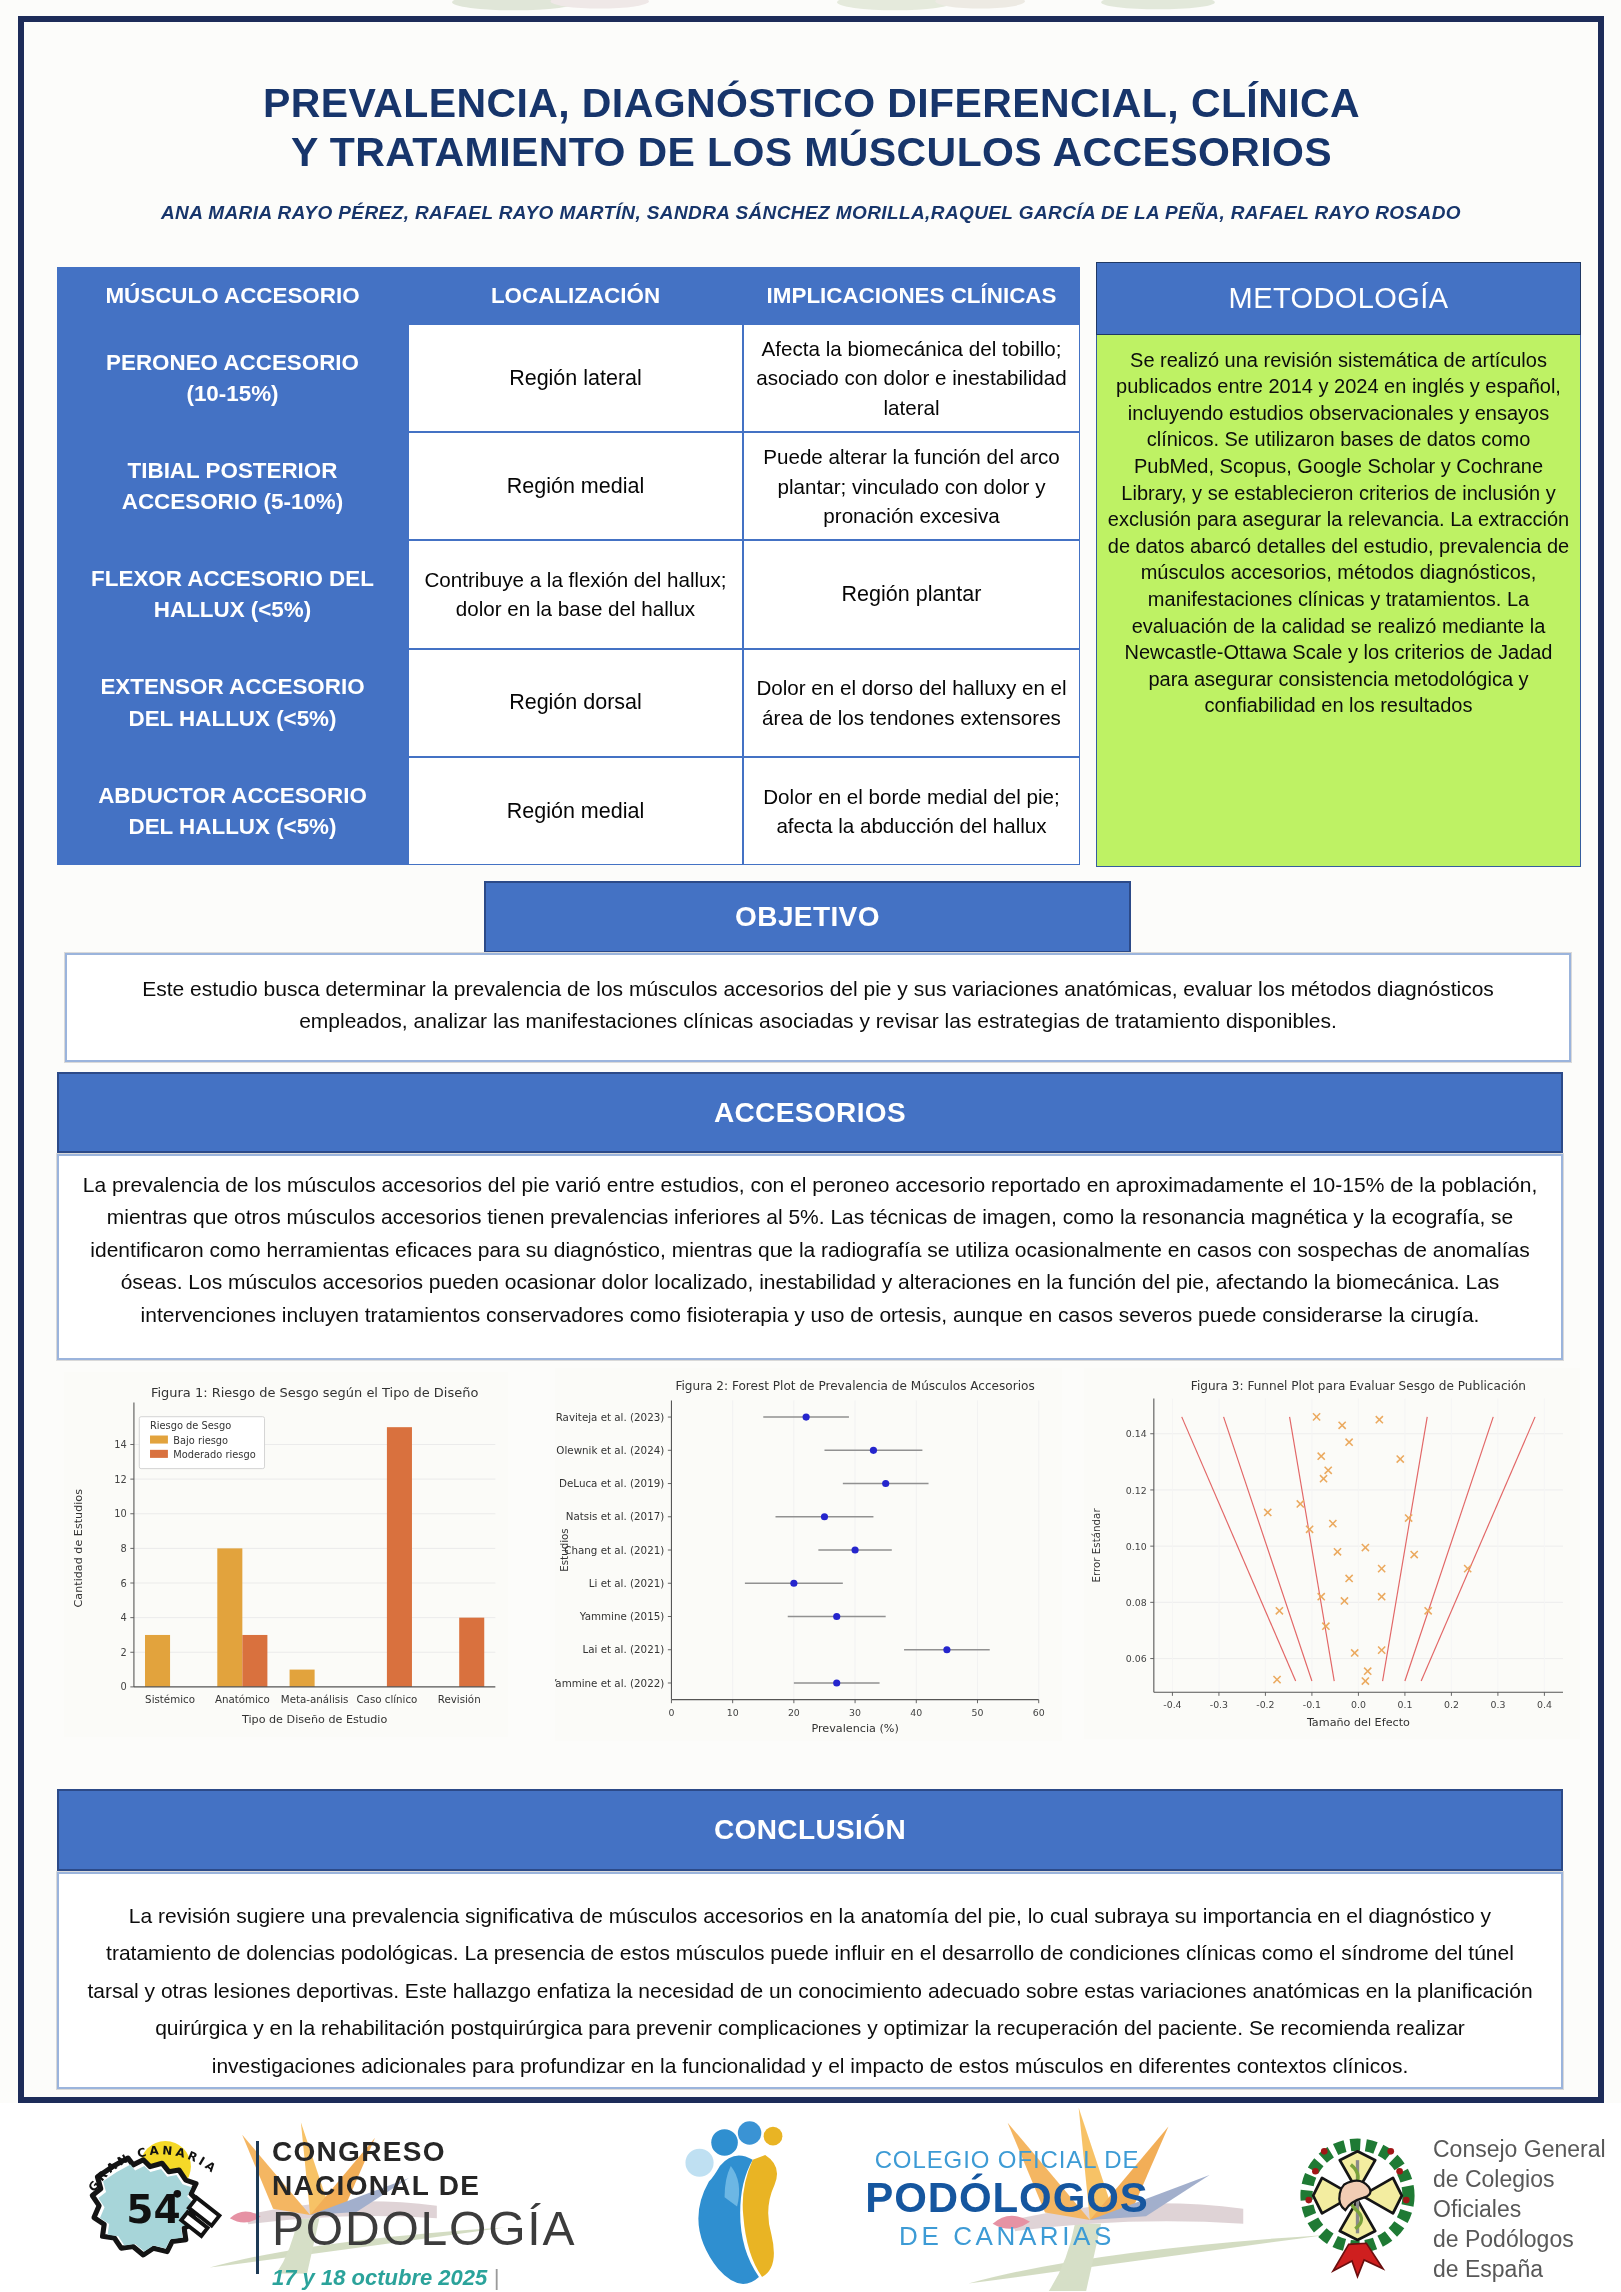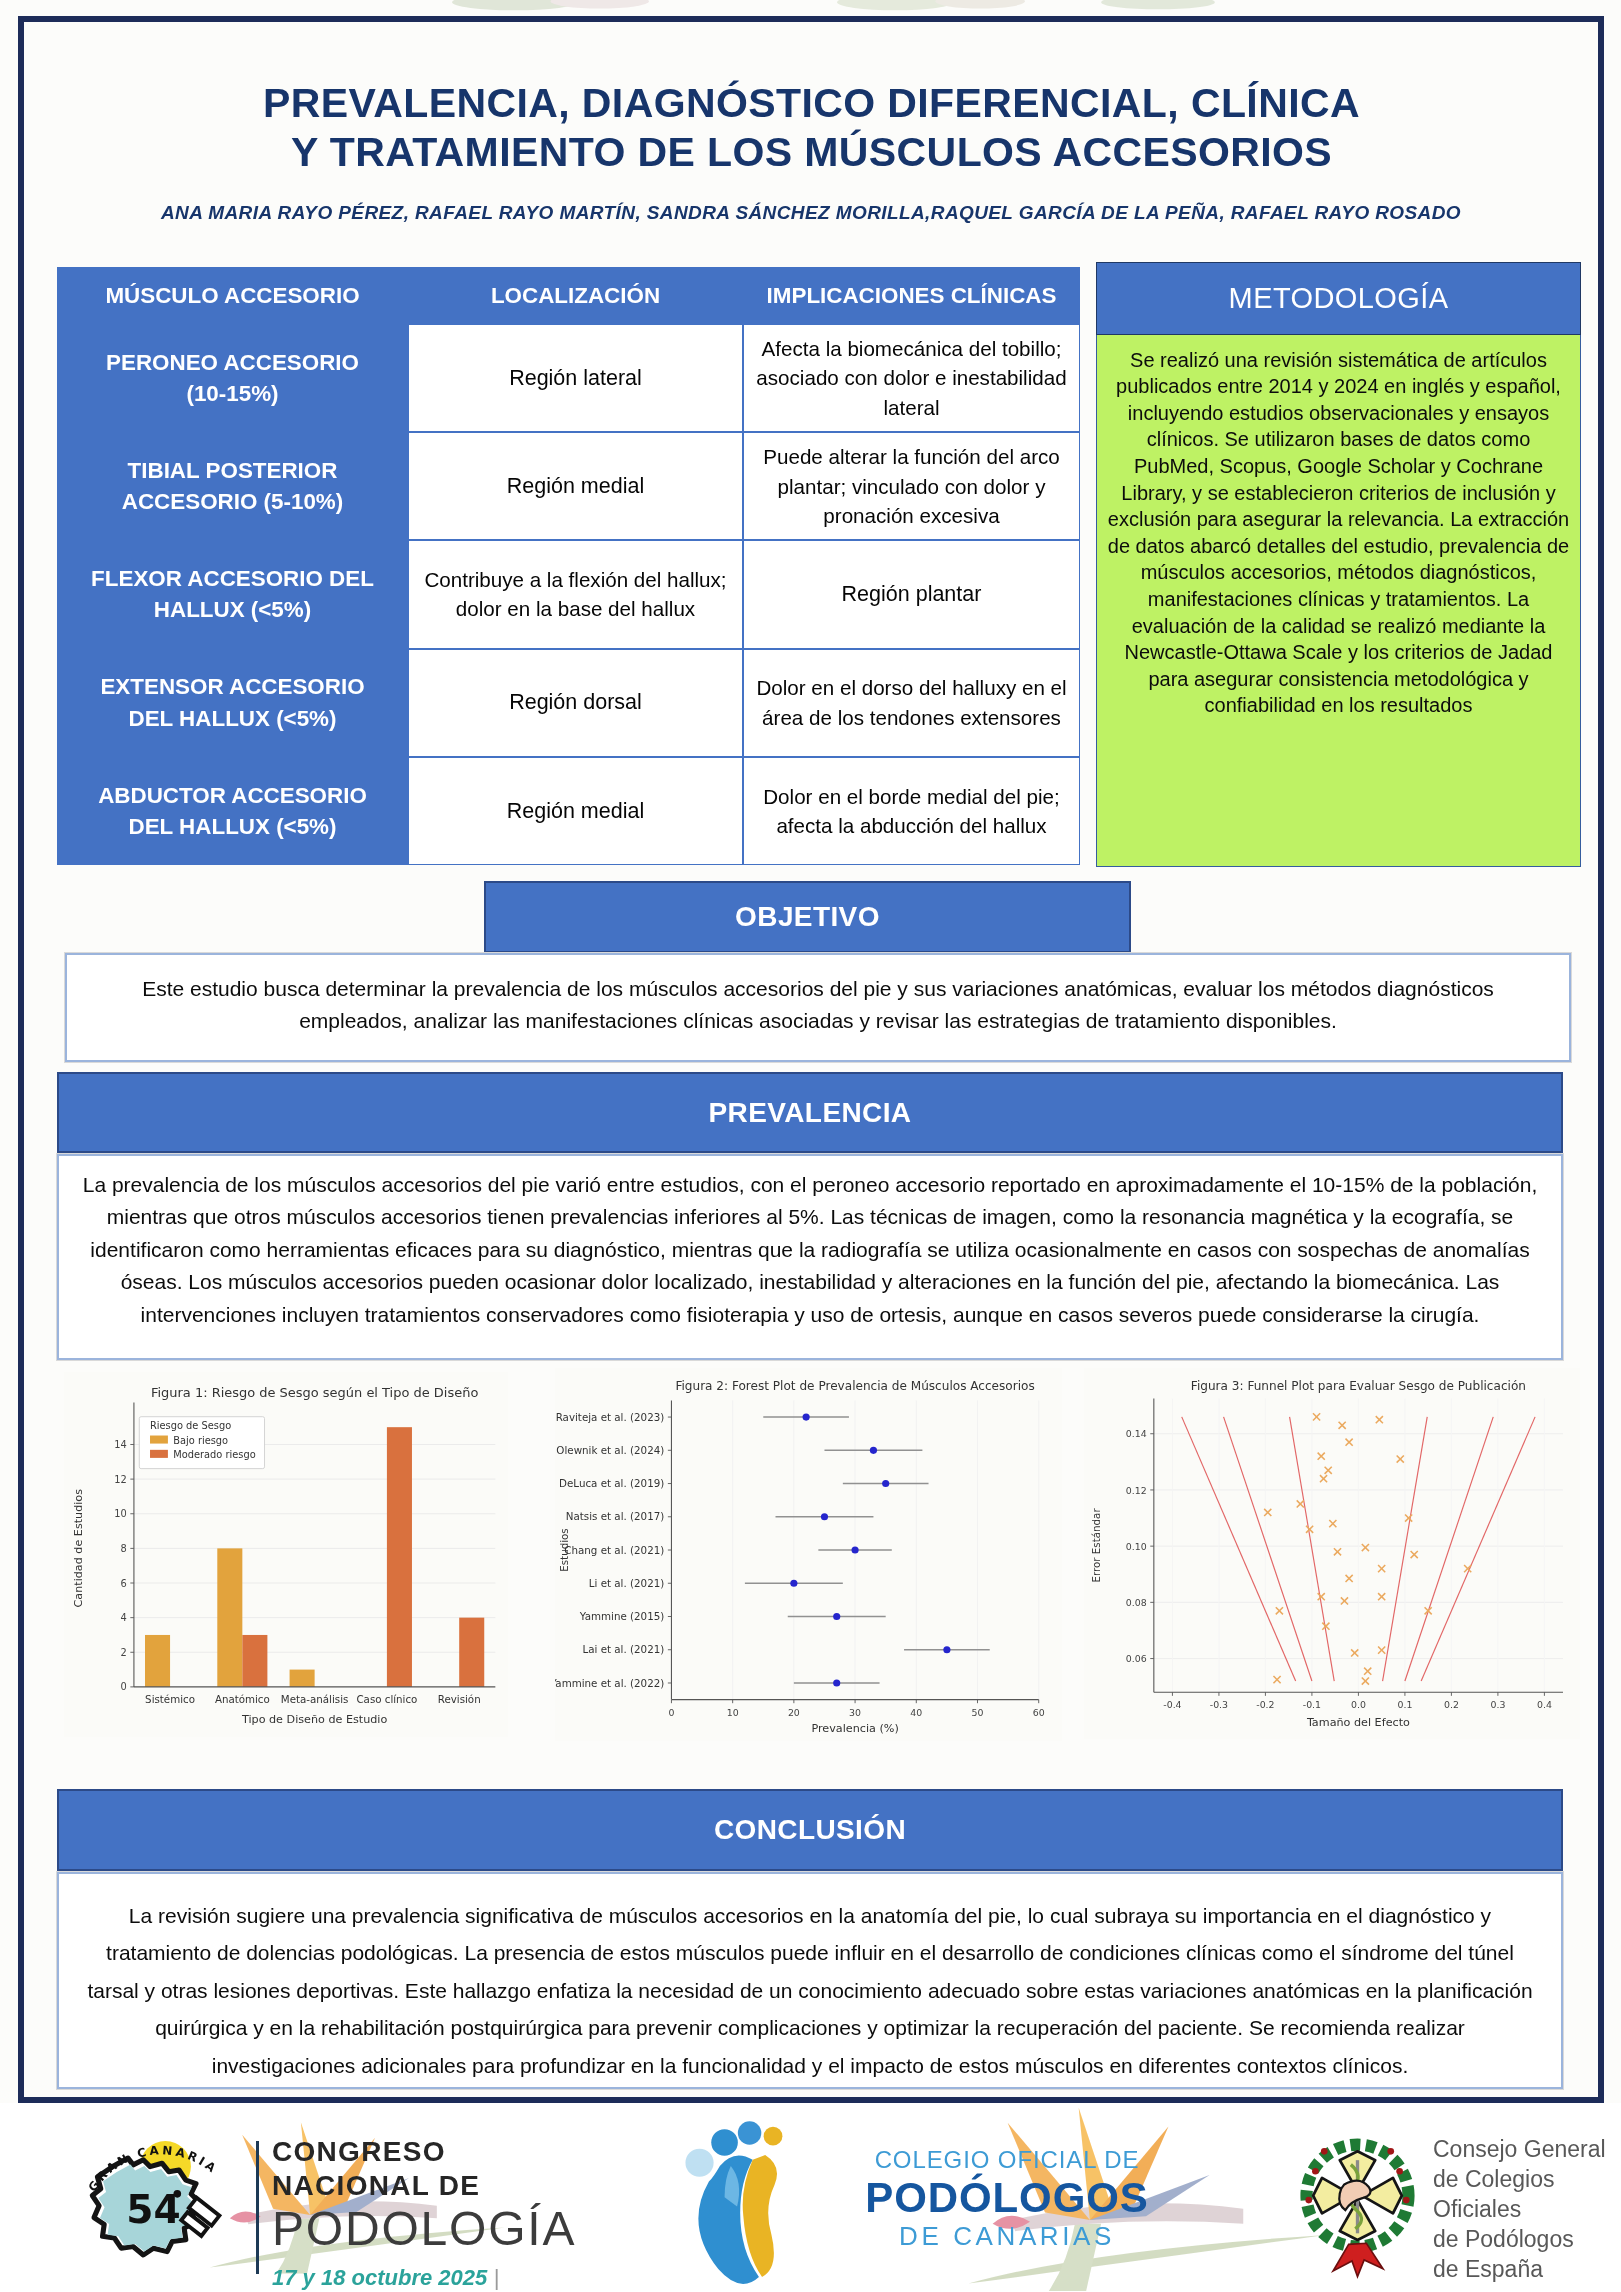--- a/index.html
+++ b/index.html
@@ -140,21 +140,21 @@
     </div>
 
   <aside class="methodology">
     <div class="meth-bar">METODOLOGÍA</div>
     <div class="meth-body">Se realizó una revisión sistemática de artículos publicados entre 2014 y 2024 en inglés y español, incluyendo estudios observacionales y ensayos clínicos. Se utilizaron bases de datos como PubMed, Scopus, Google Scholar y Cochrane Library, y se establecieron criterios de inclusión y exclusión para asegurar la relevancia. La extracción de datos abarcó detalles del estudio, prevalencia de músculos accesorios, métodos diagnósticos, manifestaciones clínicas y tratamientos. La evaluación de la calidad se realizó mediante la Newcastle-Ottawa Scale y los criterios de Jadad para asegurar consistencia metodológica y confiabilidad en los resultados</div>
   </aside>
 
   <div class="sec-bar objective-bar">OBJETIVO</div>
   <div class="text-box objective-box">Este estudio busca determinar la prevalencia de los músculos accesorios del pie y sus variaciones anatómicas, evaluar los métodos diagnósticos empleados, analizar las manifestaciones clínicas asociadas y revisar las estrategias de tratamiento disponibles.</div>
 
-  <div class="sec-bar results-bar">PREVALENCIA</div>
+  <div class="sec-bar results-bar">ACCESORIOS</div>
   <div class="text-box results-box">La prevalencia de los músculos accesorios del pie varió entre estudios, con el peroneo accesorio reportado en aproximadamente el 10-15% de la población, mientras que otros músculos accesorios tienen prevalencias inferiores al 5%. Las técnicas de imagen, como la resonancia magnética y la ecografía, se identificaron como herramientas eficaces para su diagnóstico, mientras que la radiografía se utiliza ocasionalmente en casos con sospechas de anomalías óseas. Los músculos accesorios pueden ocasionar dolor localizado, inestabilidad y alteraciones en la función del pie, afectando la biomecánica. Las intervenciones incluyen tratamientos conservadores como fisioterapia y uso de ortesis, aunque en casos severos puede considerarse la cirugía.</div>
 
   <div class="fig" id="fig1"><svg viewBox="0 0 496 408" width="444" height="365">
         <text x="280" y="28" text-anchor="middle" font-size="14.5" fill="#333">Figura 1: Riesgo de Sesgo según el Tipo de Diseño</text>
         <line x1="74" y1="352" x2="78" y2="352" stroke="#555" stroke-width="1"></line>
         <text x="70" y="356" text-anchor="end" font-size="11" fill="#444">0</text>
         <line x1="78" y1="313.2903225806452" x2="482" y2="313.2903225806452" stroke="#e9e9e9" stroke-width="1"></line>
         <line x1="74" y1="313.2903225806452" x2="78" y2="313.2903225806452" stroke="#555" stroke-width="1"></line>
         <text x="70" y="317.2903225806452" text-anchor="end" font-size="11" fill="#444">2</text>
         <line x1="78" y1="274.5806451612903" x2="482" y2="274.5806451612903" stroke="#e9e9e9" stroke-width="1"></line>

